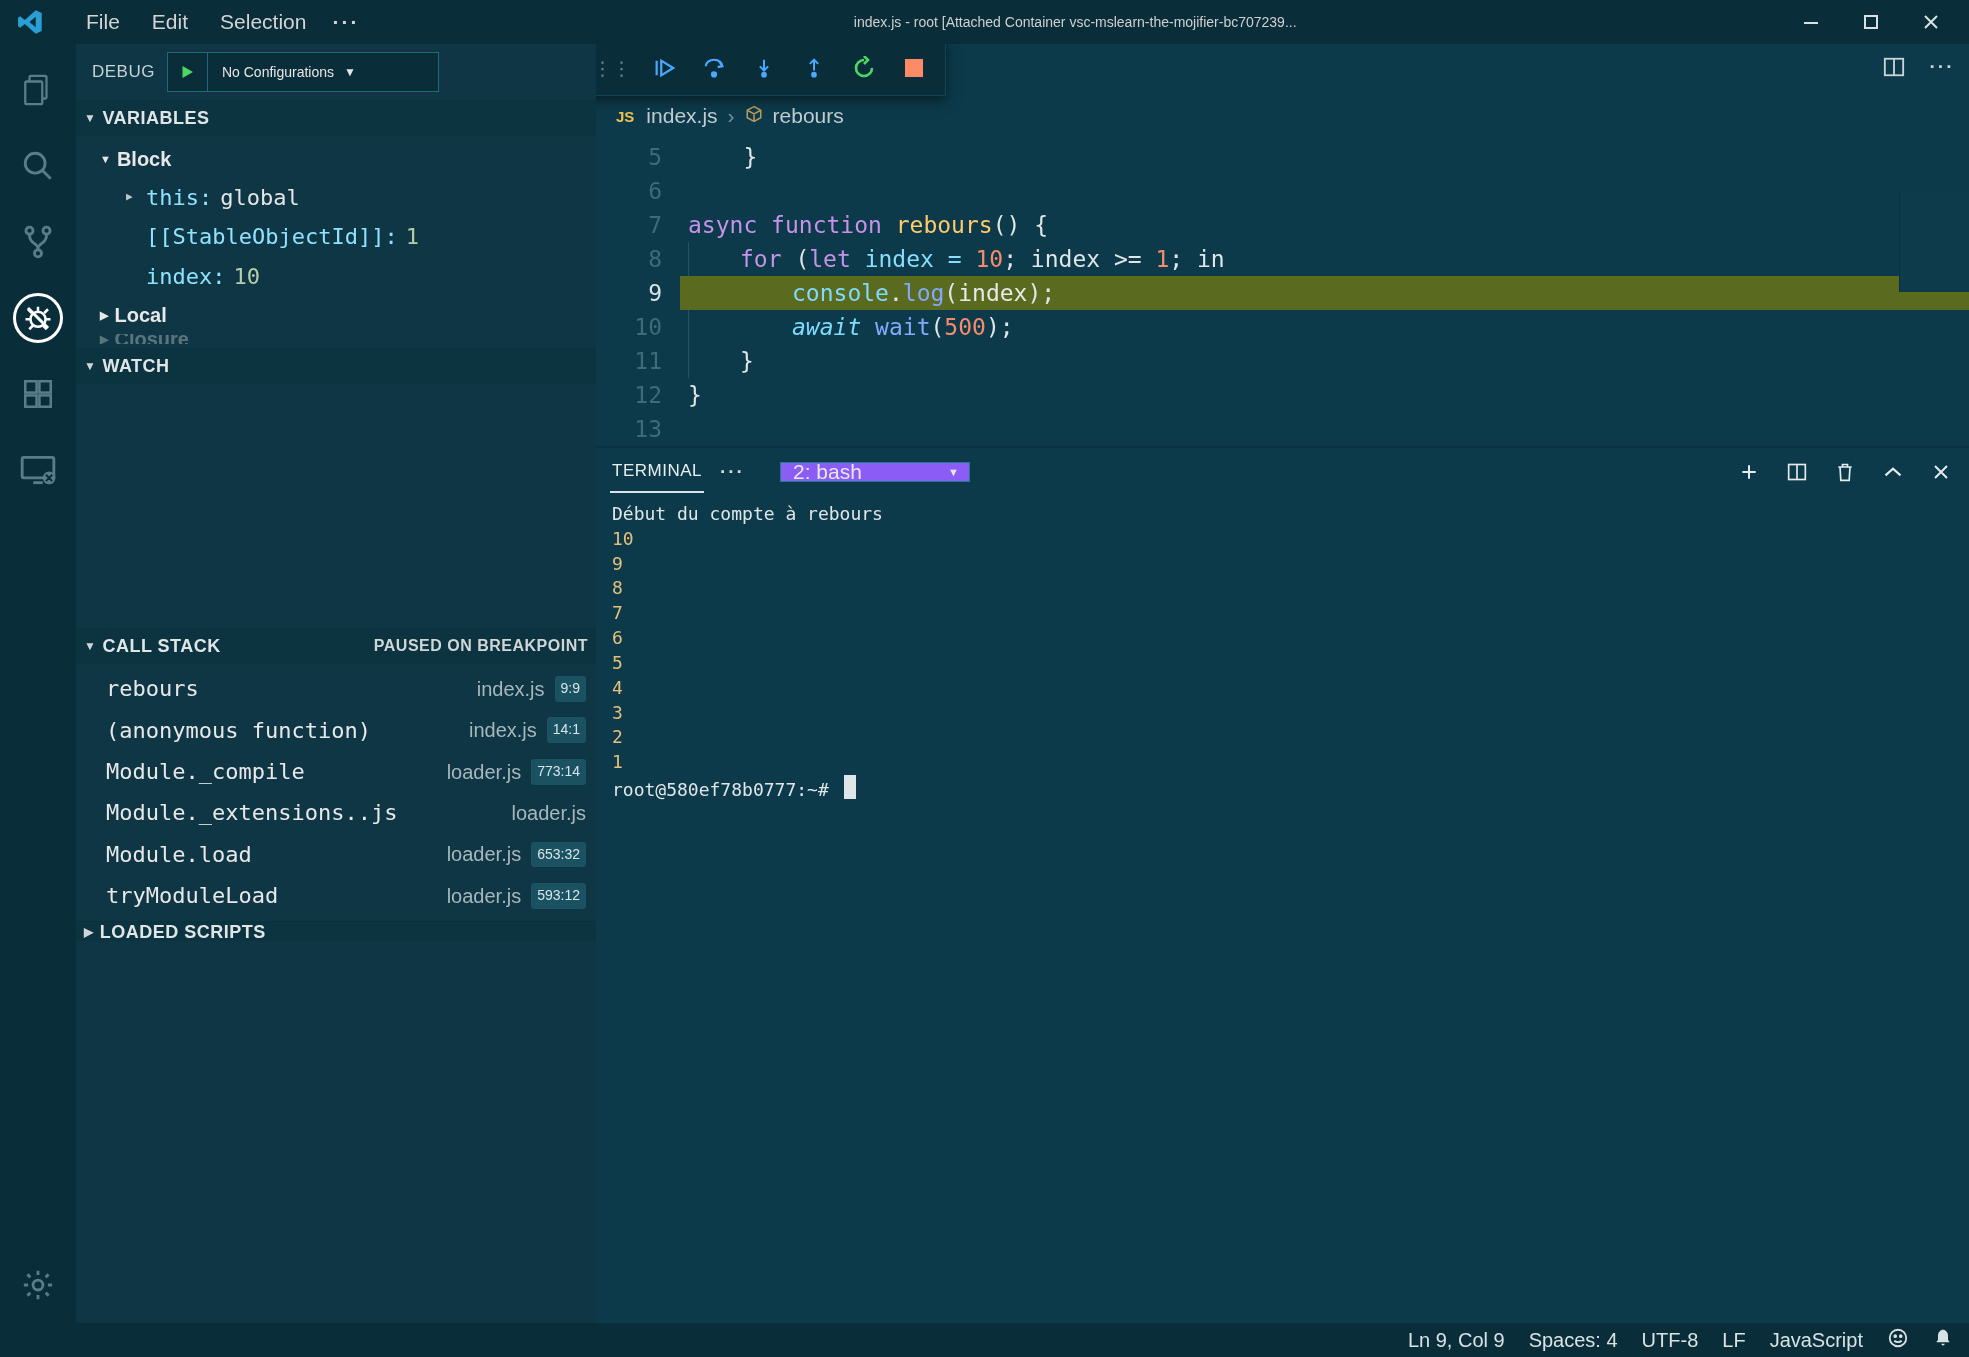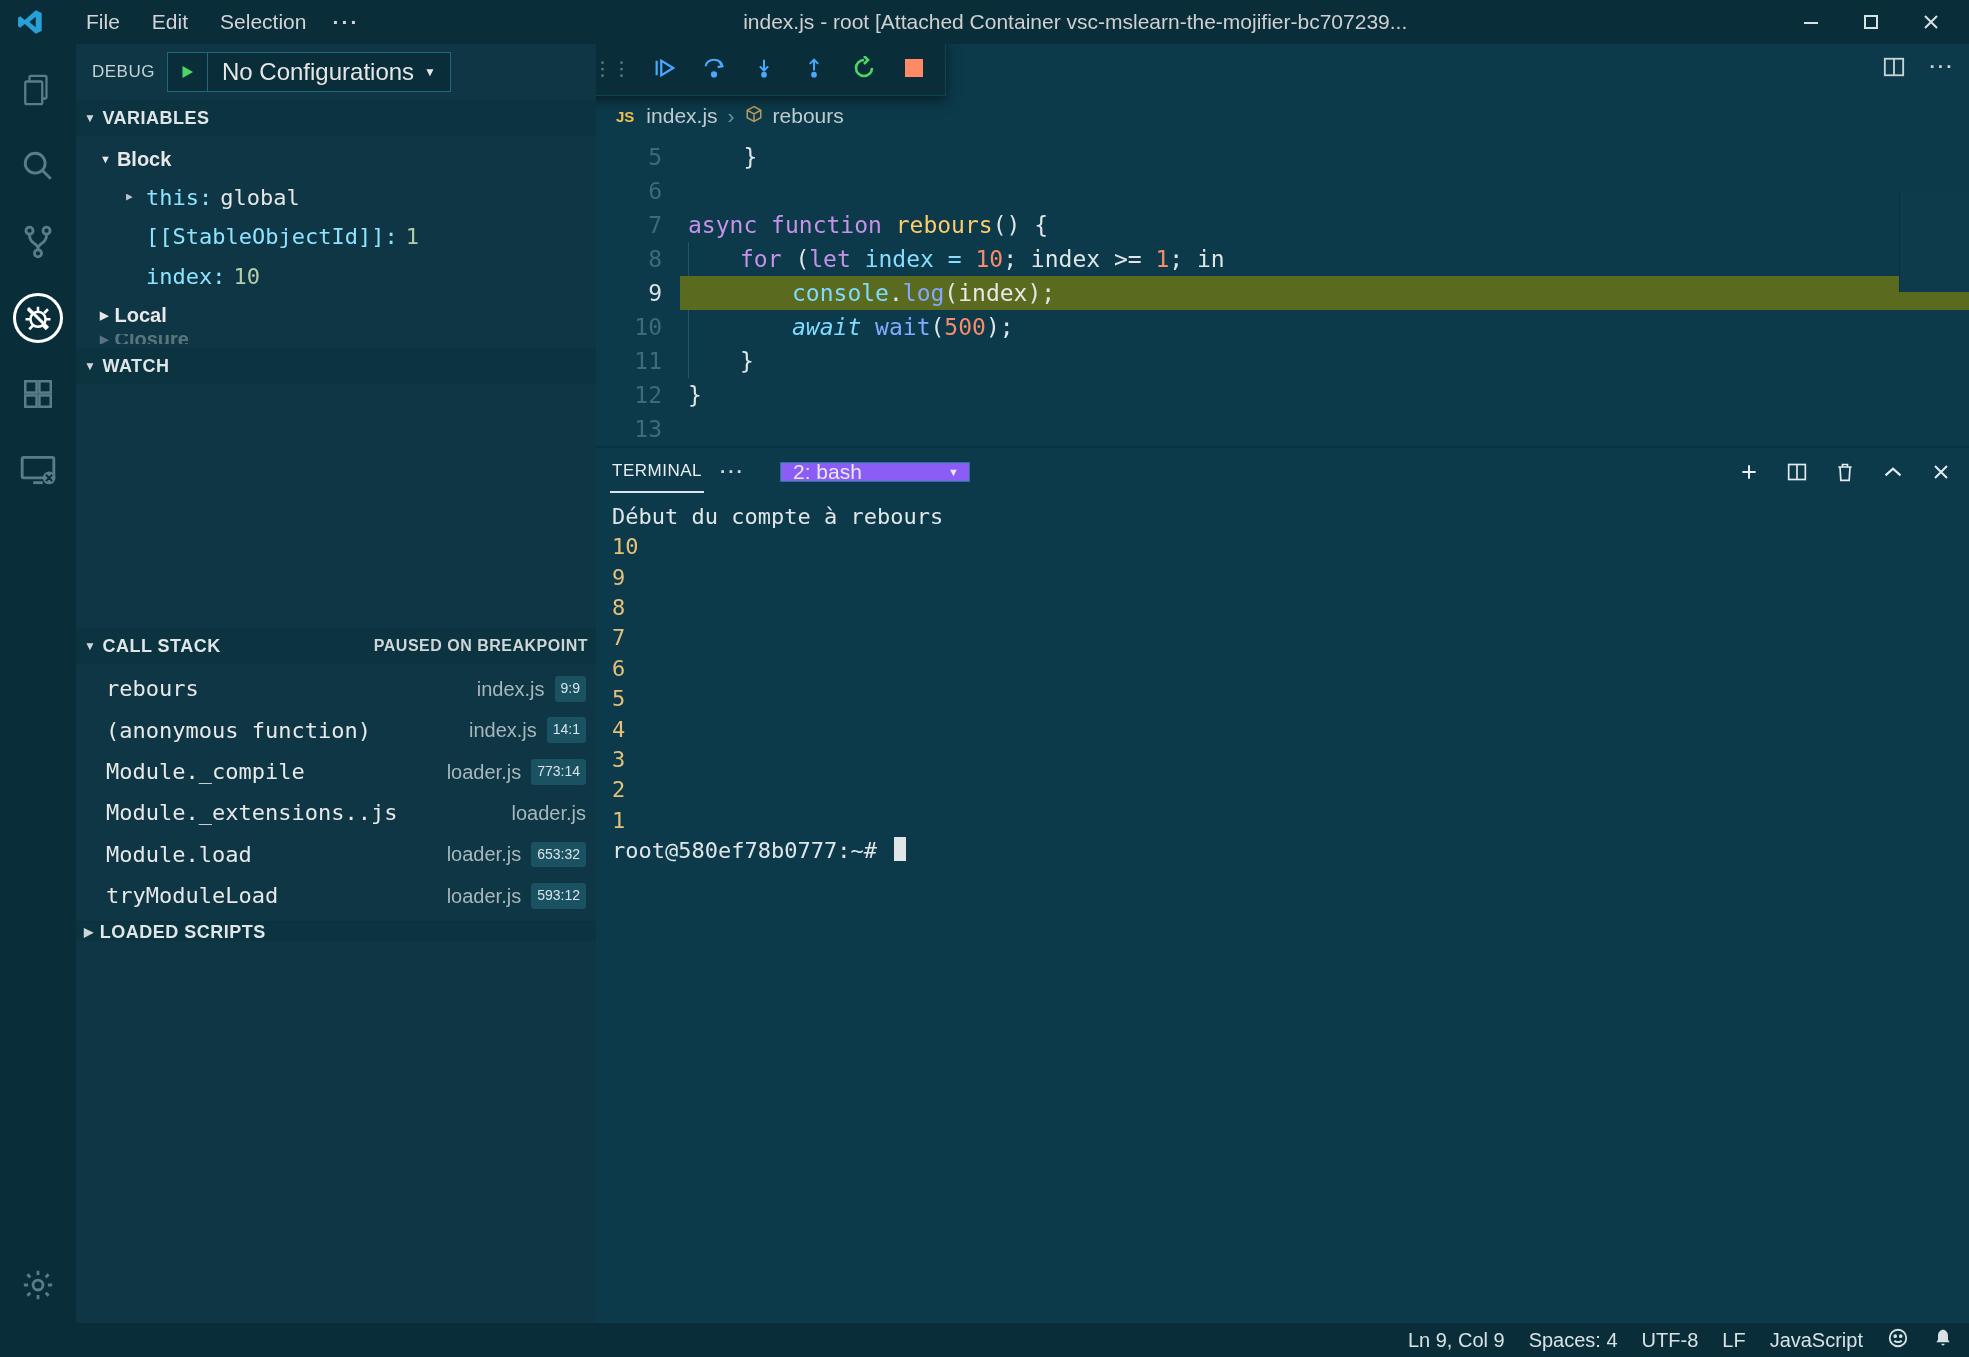--- a/index.html
+++ b/index.html
@@ -33,21 +33,21 @@
     padding: 6px 16px;
     color: #d4d4d4;
     cursor: pointer;
     font-size: 21px;
   }
   .menu-more { padding: 6px 10px; letter-spacing: 2px; font-weight: bold; }
   .title-text {
     flex: 1;
     text-align: center;
     color: #d0d0d0;
-    font-size: 21px;
+    font-size: 14px;
     overflow: hidden; white-space: nowrap; text-overflow: ellipsis;
   }
   .window-controls { display: flex; gap: 0; margin-left: auto; }
   .win-btn {
     width: 60px; height: 44px;
     display: flex; align-items: center; justify-content: center;
     cursor: pointer;
   }
 
   
@@ -120,21 +120,21 @@
     display: flex; align-items: center; justify-content: center;
     border-right: 1px solid #1e6a7a;
     cursor: pointer;
   }
   .config-select {
     padding: 3px 14px;
     height: 24px;
     display: flex; align-items: center;
     min-width: 230px;
     color: #e6e6e6;
-    font-size: 24px;
+    font-size: 14px;
     cursor: pointer;
     position: relative;
   }
   .config-select::after {
     content: "▼";
     font-size: 12px;
     margin-left: 10px;
   }
 
   .panel-section {
@@ -360,21 +360,21 @@
   .term-select::after {
     content: "▼"; font-size: 11px; position: absolute; right: 10px;
   }
   .panel-actions { margin-left: auto; display: flex; gap: 20px; }
   .pa-btn { width: 28px; height: 28px; display:flex; align-items:center; justify-content:center; cursor:pointer; color:#e4ecee; }
 
   .terminal-body {
     flex: 1;
     padding: 6px 16px;
     font-family: "Consolas","Menlo",monospace;
-    font-size: 22px;
+    font-size: 18px;
     line-height: 1.38;
     overflow: hidden;
   }
   .term-line { white-space: pre; }
   .tc-yellow { color: #e5c07b; }
   .tc-default { color: #e0e6e8; }
   .term-cursor {
     display:inline-block; width: 12px; height: 24px;
     background: #e0e6e8; margin-left: 4px; vertical-align: -3px;
   }

